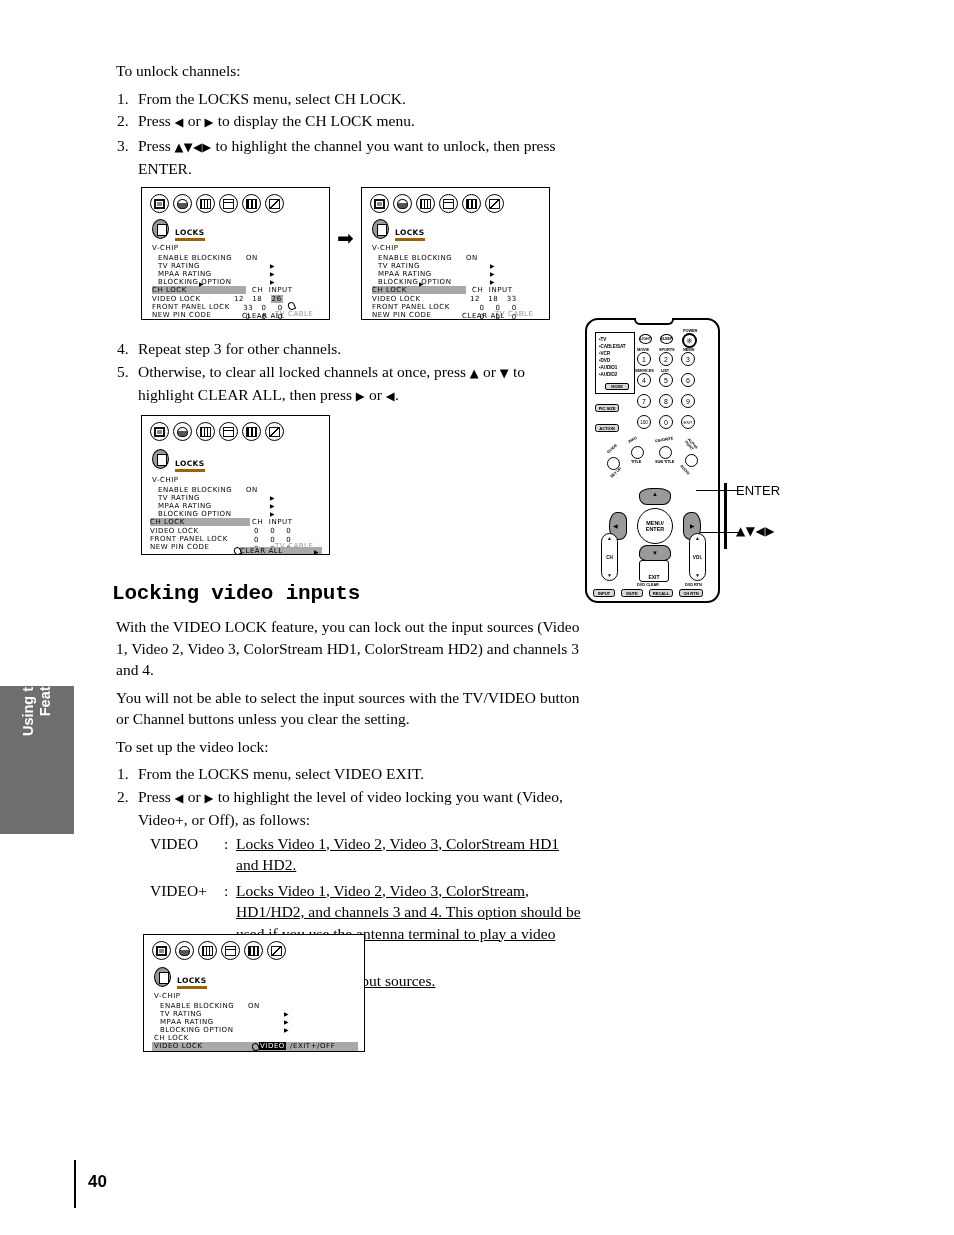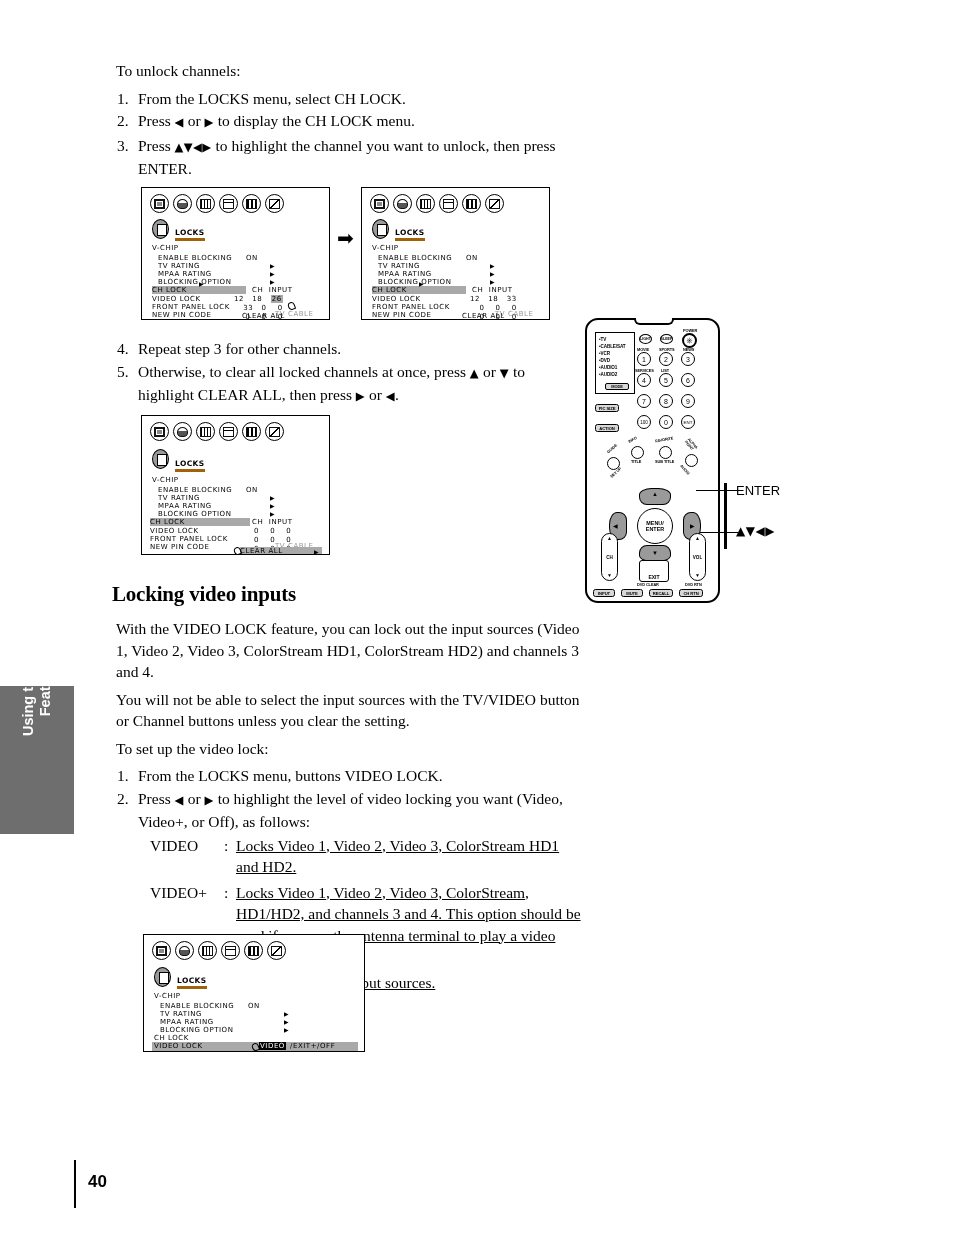--- a/index.html
+++ b/index.html
@@ -45,21 +45,21 @@
   ol.steps { list-style: none; margin: 3px 0 0 0; padding: 0; }
   ol.steps li {
     font-size: 15.5px; line-height: 21.5px;
     padding-left: 26px; position: relative; margin-bottom: 1px;
   }
   ol.steps li .num { position: absolute; left: 5px; top: 0; }
 
   .arr { font-family: "DejaVu Sans", sans-serif; font-size: 11.5px; letter-spacing: .4px; }
 
   h2.heading {
-    font-family: Liberation Serif, serif;
+    font-family: Liberation Mono, monospace;
     font-weight: bold; font-size: 21px;
     margin: 20px 0 11px 0; letter-spacing: -0.2px;
   }
 
   .defs { margin: 2px 0 0 38px; }
   .defrow { display: flex; font-size: 15.5px; line-height: 21.5px; margin-bottom: 4px; }
   .defkey { width: 74px; flex: none; }
   .defcolon { width: 12px; flex: none; }
   .defval { flex: 1; text-decoration: underline; }
 
@@ -393,21 +393,21 @@
 
 <div class="content" style="top:562px;">
   <h2 class="heading">Locking video inputs</h2>
   <p class="para">With the VIDEO LOCK feature, you can lock out the input sources (Video 1, Video 2, Video 3, ColorStream HD1, ColorStream HD2) and channels 3 and 4.</p>
   <p class="para">You will not be able to select the input sources with the TV/VIDEO button or Channel buttons unless you clear the setting.</p>
   <p class="para">To set up the video lock:</p>
 
   <ol class="steps">
     <li>
       <span class="num">1.</span>
-      <span>From the LOCKS menu, buttons VIDEO LOCK.</span>
+      <span>From the LOCKS menu, select VIDEO EXIT.</span>
     </li>
     <li>
       <span class="num">2.</span><span>Press </span><span class="arr">◀</span><span> or </span><span class="arr">▶</span><span> to highlight the level of video locking you want (Video, Video+, or Off), as follows:</span>
     </li>
   </ol>
 
   <div class="defs">
     <div class="defrow">
       <div class="defkey">VIDEO</div>
       <div class="defcolon">:</div>

